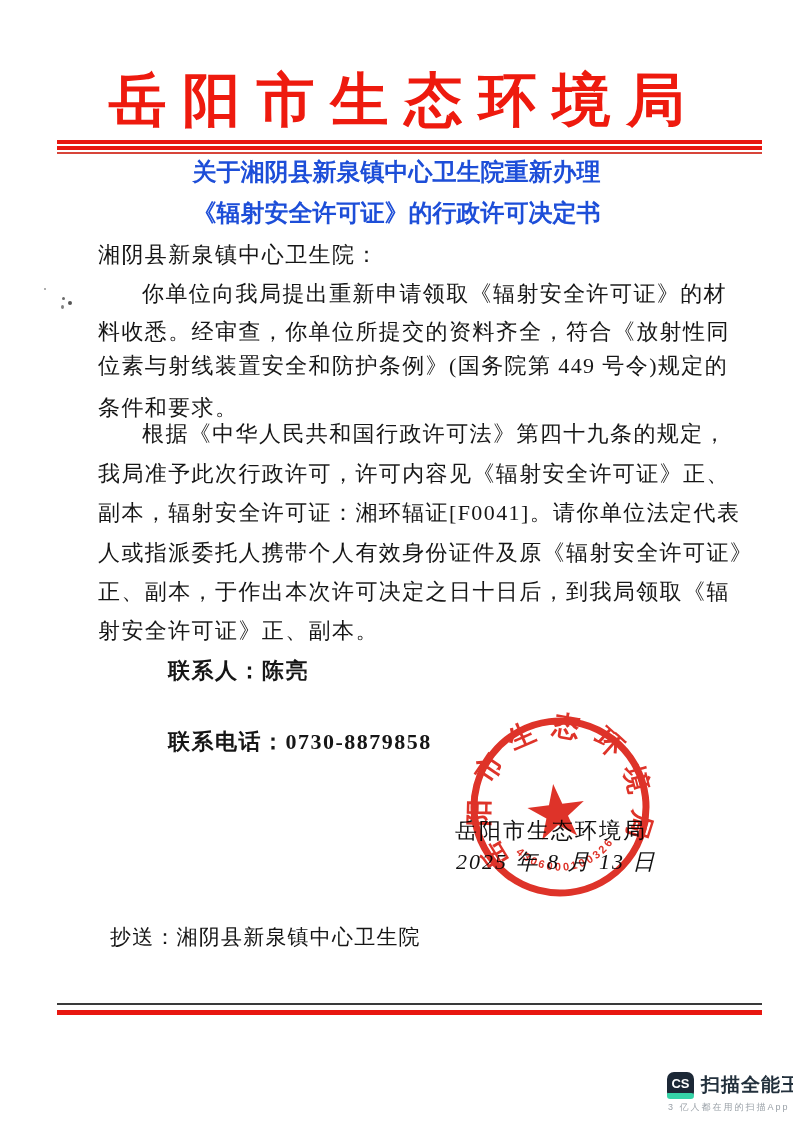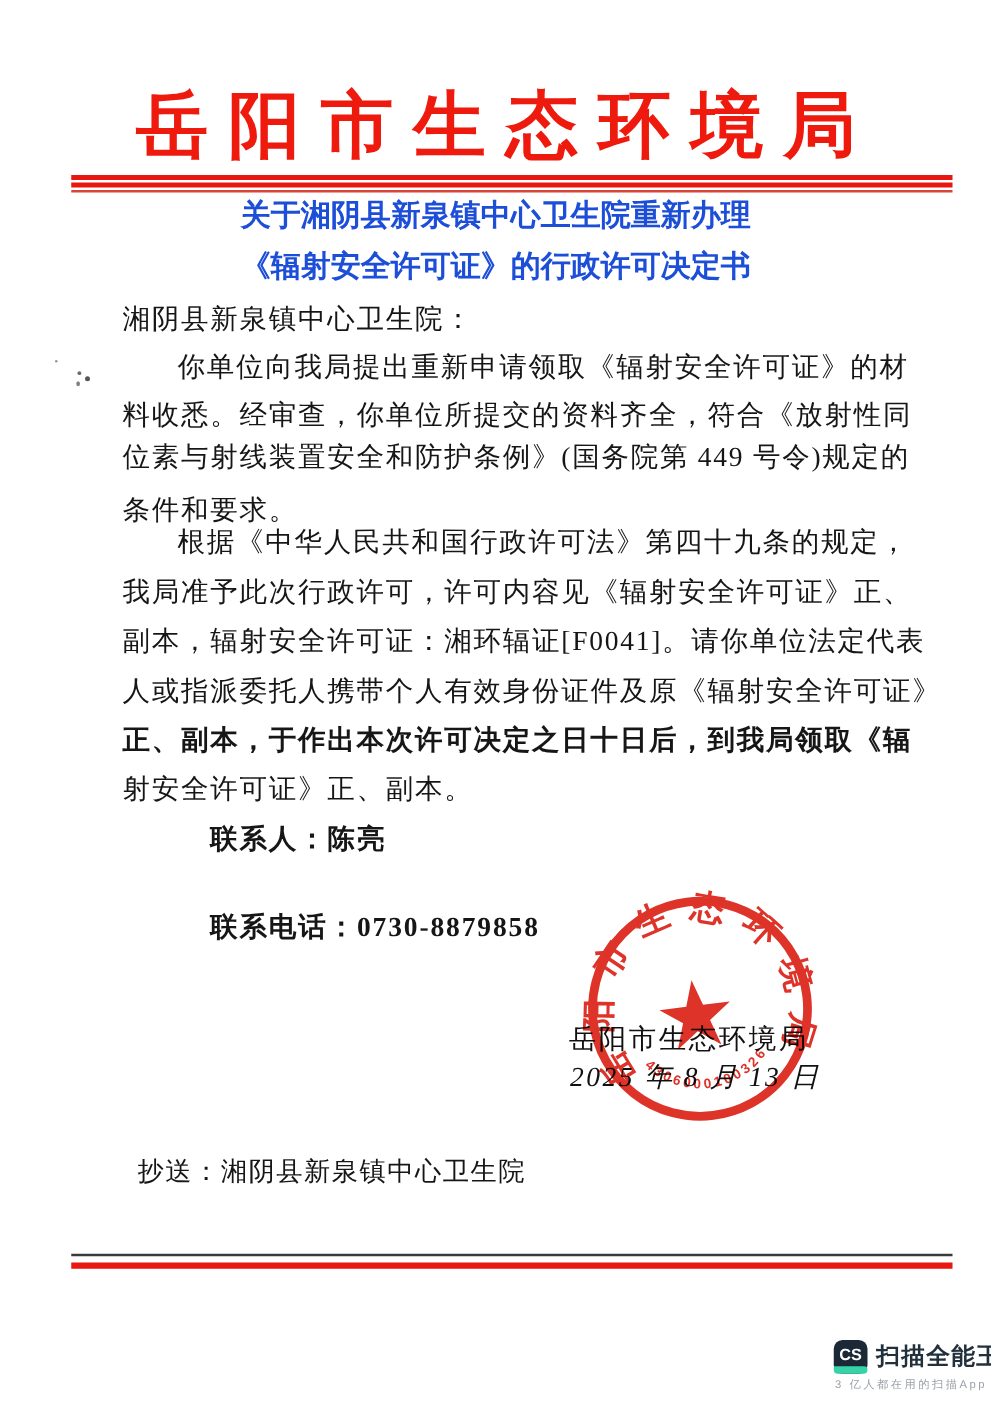--- a/index.html
+++ b/index.html
@@ -119,21 +119,21 @@
 
 <div class="abs bodyline indent" style="top:281px;">你单位向我局提出重新申请领取《辐射安全许可证》的材</div>
 <div class="abs bodyline" style="top:319px;">料收悉。经审查，你单位所提交的资料齐全，符合《放射性同</div>
 <div class="abs bodyline" style="top:338px;margin-top:15px;">位素与射线装置安全和防护条例》(国务院第 449 号令)规定的</div>
 <div class="abs bodyline" style="top:395px;">条件和要求。</div>
 
 <div class="abs bodyline indent" style="top:421px;">根据《中华人民共和国行政许可法》第四十九条的规定，</div>
 <div class="abs bodyline" style="top:461px;">我局准予此次行政许可，许可内容见《辐射安全许可证》正、</div>
 <div class="abs bodyline" style="top:500px;">副本，辐射安全许可证：湘环辐证[F0041]。请你单位法定代表</div>
 <div class="abs bodyline" style="top:540px;">人或指派委托人携带个人有效身份证件及原《辐射安全许可证》</div>
-<div class="abs bodyline" style="top:579px;font-weight:bold;">正、副本，于作出本次许可决定之日十日后，到我局领取《辐</div>
+<div class="abs bodyline" style="top:579px;">正、副本，于作出本次许可决定之日十日后，到我局领取《辐</div>
 <div class="abs bodyline" style="top:618px;">射安全许可证》正、副本。</div>
 
 <div class="abs contact" style="top:656px;">联系人：陈亮</div>
 <div class="abs contact" style="top:727px;">联系电话：0730-8879858</div>
 
 <div class="abs sig" style="top:816px;left:455px;">岳阳市生态环境局</div>
 <div class="abs sig" style="top:847px;left:456px;font-style:italic;">2025 年 8 月 13 日</div>
 
 <svg class="abs seal-svg" viewBox="-110 -110 220 220">
   <circle cx="0" cy="0" r="86" fill="none" stroke="#dc2318" stroke-width="7"></circle>

